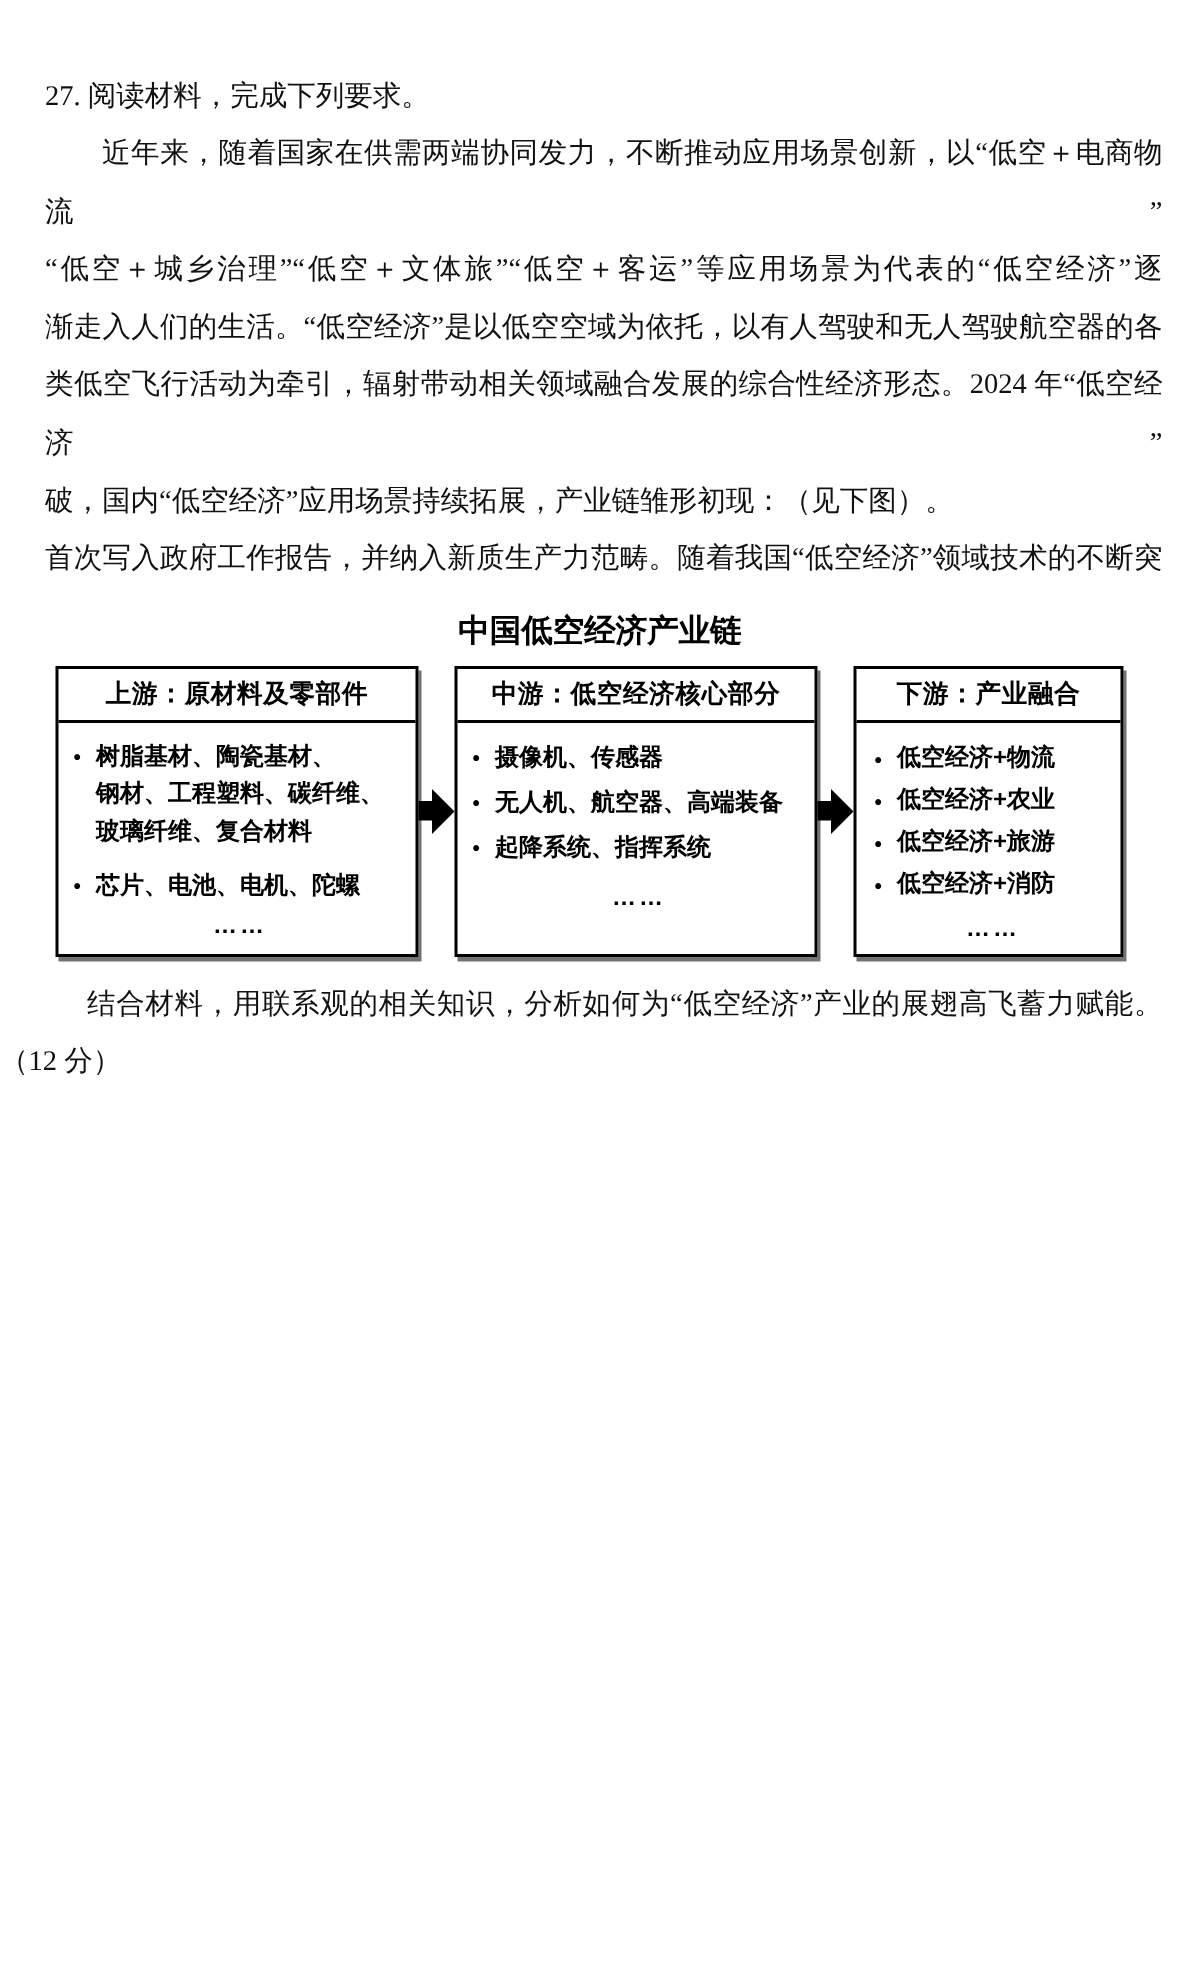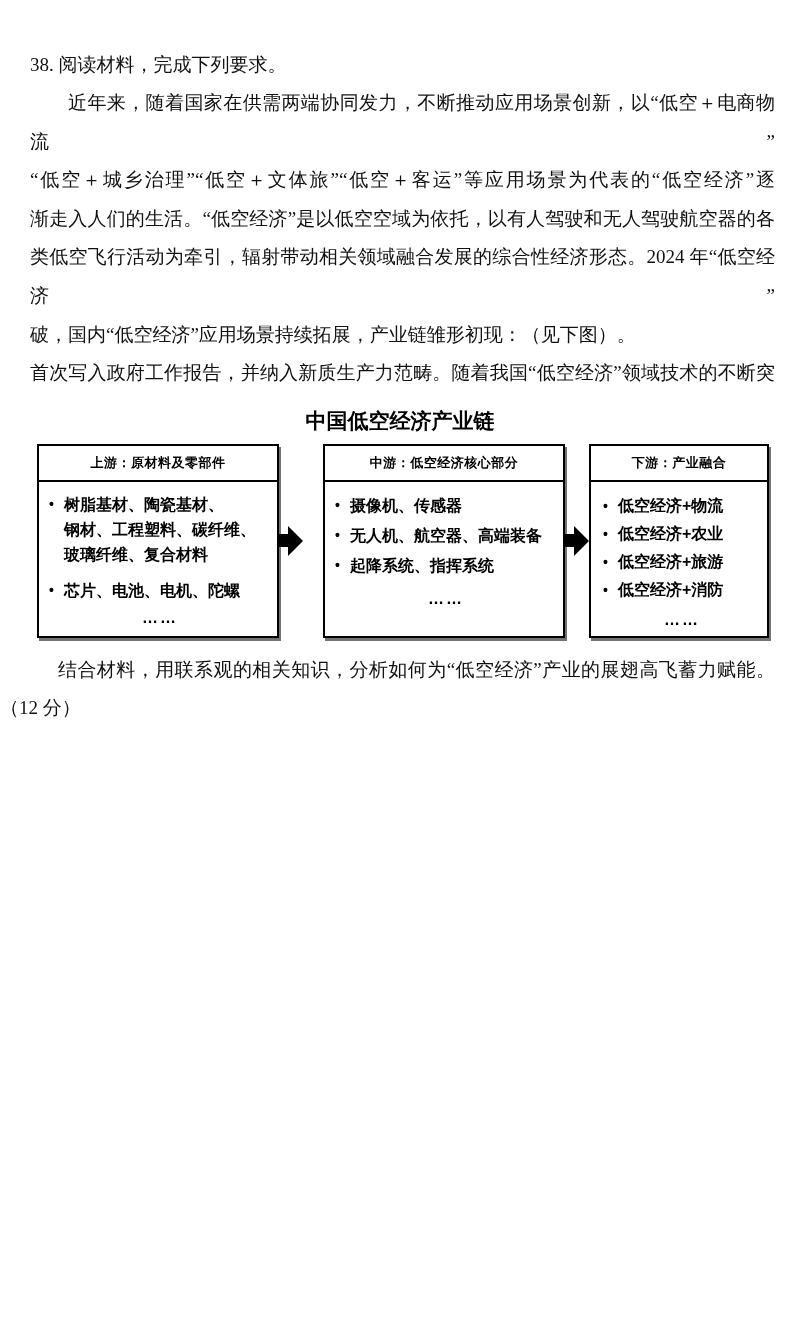--- a/index.html
+++ b/index.html
@@ -47,28 +47,28 @@
     border:2px solid #000;
     box-shadow:2px 3px 0 rgba(0,0,0,0.55);
     height:194px;
     background:#fff;
     font-family:"Liberation Sans","DejaVu Sans",sans-serif;
     font-weight:bold;
     color:#000;
     flex:none;
   }
   .box-upstream   { width:242px; }
-  .box-midstream  { width:242px;margin-left:20px; }
+  .box-midstream  { width:242px; }
   .box-downstream { width:180px; }
 
   .box-header {
     height:36px;
     border-bottom:2px solid #000;
     display:flex; align-items:center; justify-content:center;
-    font-size:13px;
+    font-size:17px;
     letter-spacing:0.5px;
   }
   .box-body { padding:10px 6px 0 10px; font-size:16px; }
   .box-upstream  .box-body { line-height:25px; }
   .box-midstream .box-body { line-height:27px; }
   .box-downstream .box-body { line-height:28px; padding-left:12px; }
 
   .box-group { display:flex; }
   .box-group.gap-top { margin-top:11px; }
   .box-midstream .box-group { margin-bottom:3px; }
@@ -100,21 +100,21 @@
     text-justify:inter-ideograph;
   }
   .question-line2 { margin-left:-20px; }
 </style>
 </head>
 <body>
 
 <div class="page">
 
   <div class="text-col">
-    <div class="qnum-line">38. 阅读材料，完成下列要求。</div>
+    <div class="qnum-line">27. 阅读材料，完成下列要求。</div>
 
     <div class="material">
       <div class="material-line indent">近年来，随着国家在供需两端协同发力，不断推动应用场景创新，以“低空＋电商物流”</div>
       <div class="material-line">“低空＋城乡治理”“低空＋文体旅”“低空＋客运”等应用场景为代表的“低空经济”逐</div>
       <div class="material-line">渐走入人们的生活。“低空经济”是以低空空域为依托，以有人驾驶和无人驾驶航空器的各</div>
       <div class="material-line">类低空飞行活动为牵引，辐射带动相关领域融合发展的综合性经济形态。2024 年“低空经济”</div>
       <div class="material-line last">破，国内“低空经济”应用场景持续拓展，产业链雏形初现：（见下图）。</div>
       <div class="material-line">首次写入政府工作报告，并纳入新质生产力范畴。随着我国“低空经济”领域技术的不断突</div>
     </div>
   </div>

